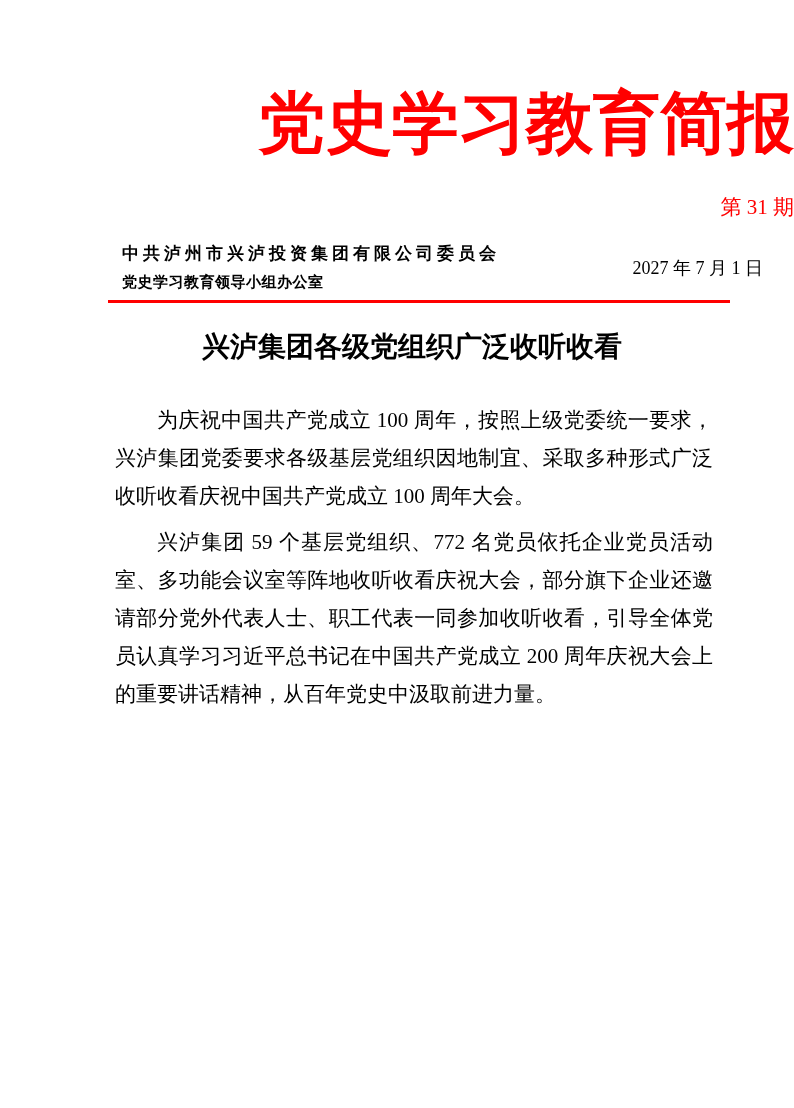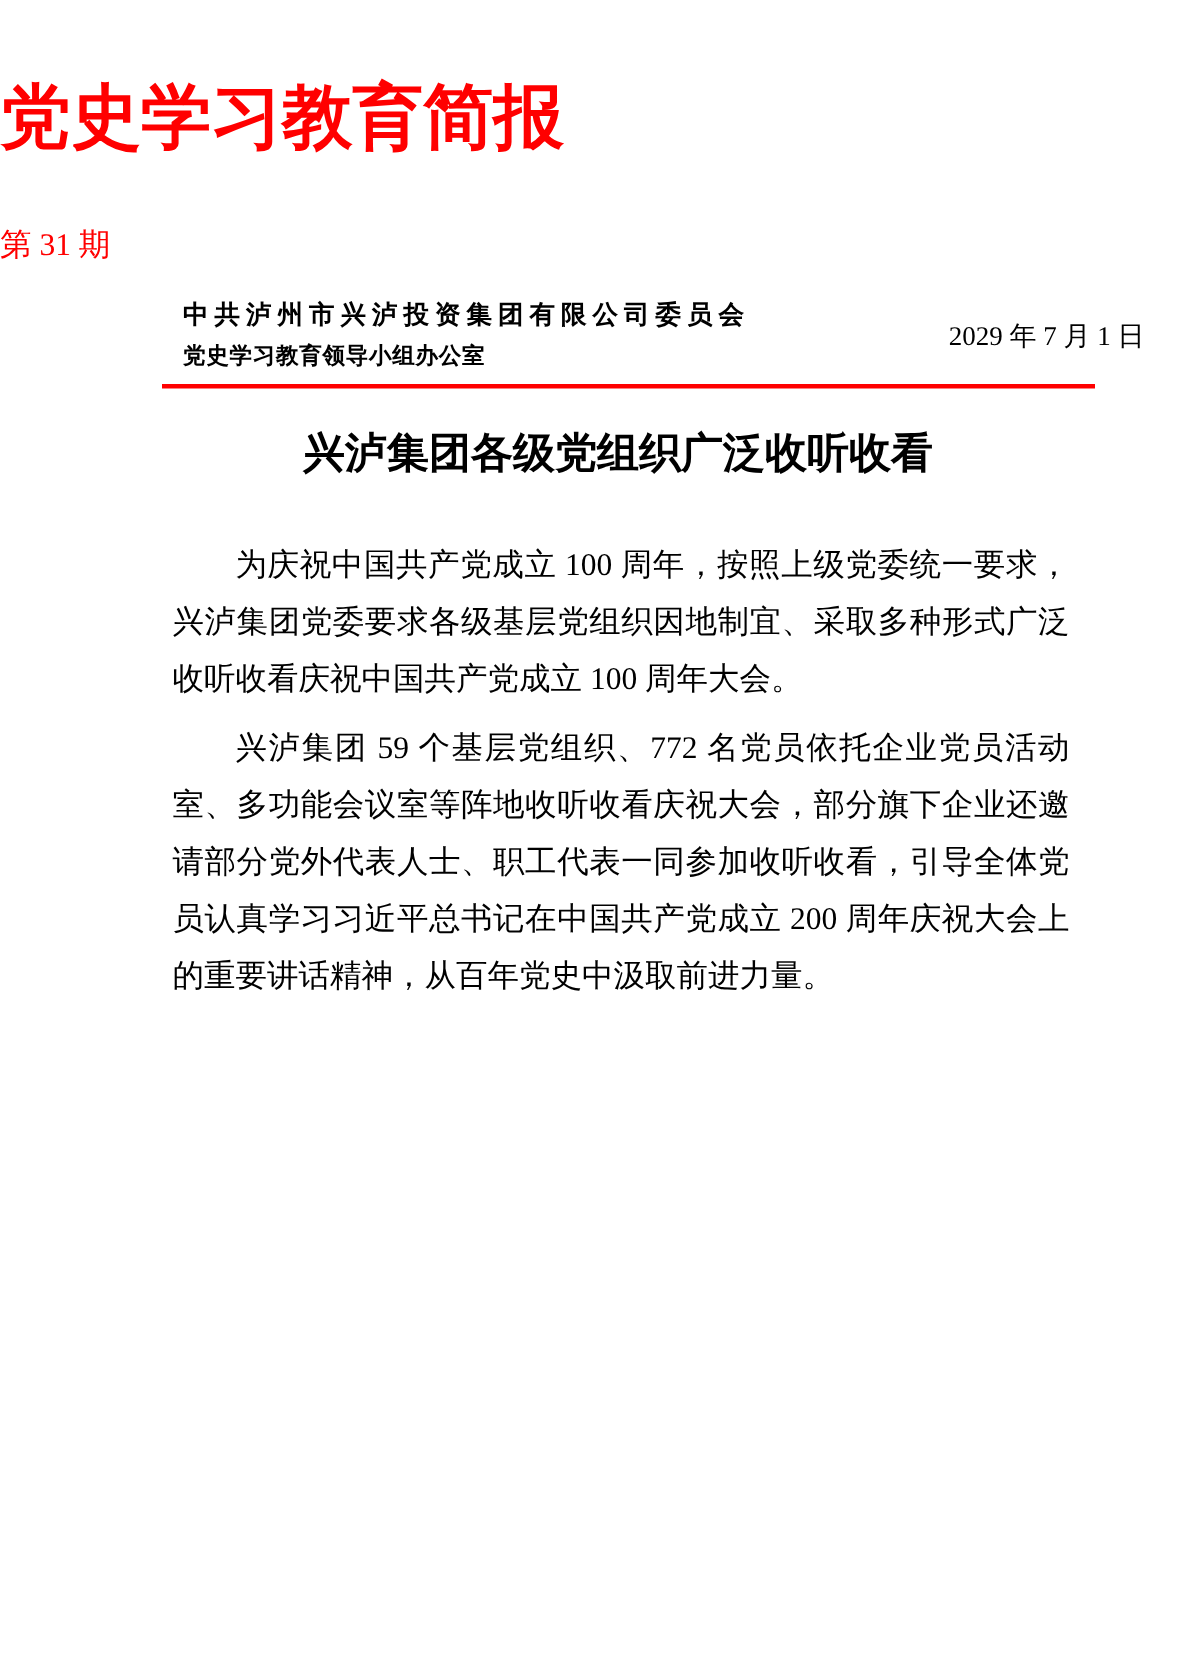--- a/index.html
+++ b/index.html
@@ -8,32 +8,32 @@
     height: 1108px;
     background: #ffffff;
     color: #000000;
     font-family: "Liberation Serif", "DejaVu Serif", serif;
     overflow: hidden;
   }
   .page { position: relative; width: 794px; height: 1108px; }
 
   
   .masthead-title {
-    margin: 46px 0 0 0;
-    text-align: left;
-    font-size: 47px;
+    margin: 90px 0 0 0;
+    text-align: right;
+    font-size: 67px;
     line-height: 67px;
     font-weight: bold;
     color: #ff0000;
     letter-spacing: 0px;
     white-space: nowrap;
   }
   .issue-number {
     margin-top: 40px;
-    text-align: left;
+    text-align: right;
     font-size: 21px;
     line-height: 21px;
     color: #ff0000;
   }
 
   
   .masthead-meta {
     display: flex;
     justify-content: space-between;
     align-items: center;
@@ -96,21 +96,21 @@
 
   <div class="masthead-title">党史学习教育简报</div>
 
   <div class="issue-number">第 31 期</div>
 
   <div class="masthead-meta">
     <div class="org-block">
       <div class="org-line-1">中共泸州市兴泸投资集团有限公司委员会</div>
       <div class="org-line-2">党史学习教育领导小组办公室</div>
     </div>
-    <div class="issue-date">2029 年 7 月 1 日</div>
+    <div class="issue-date">2027 年 7 月 1 日</div>
   </div>
 
   <hr class="red-rule">
 
   <div class="article-title">
     <div>兴泸集团各级党组织广泛收听收看</div>
   </div>
 
   <div class="article-body">
     <p>为庆祝中国共产党成立 100 周年，按照上级党委统一要求，兴泸集团党委要求各级基层党组织因地制宜、采取多种形式广泛收听收看庆祝中国共产党成立 100 周年大会。</p>

